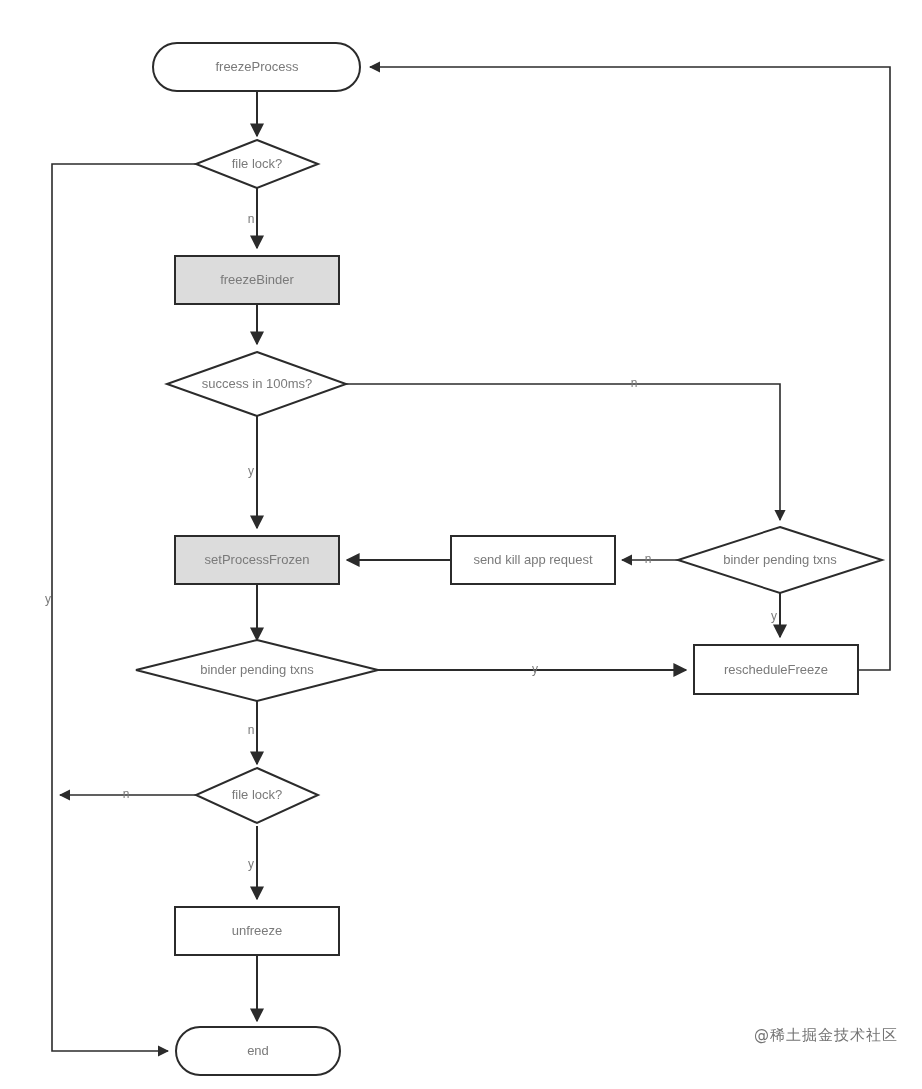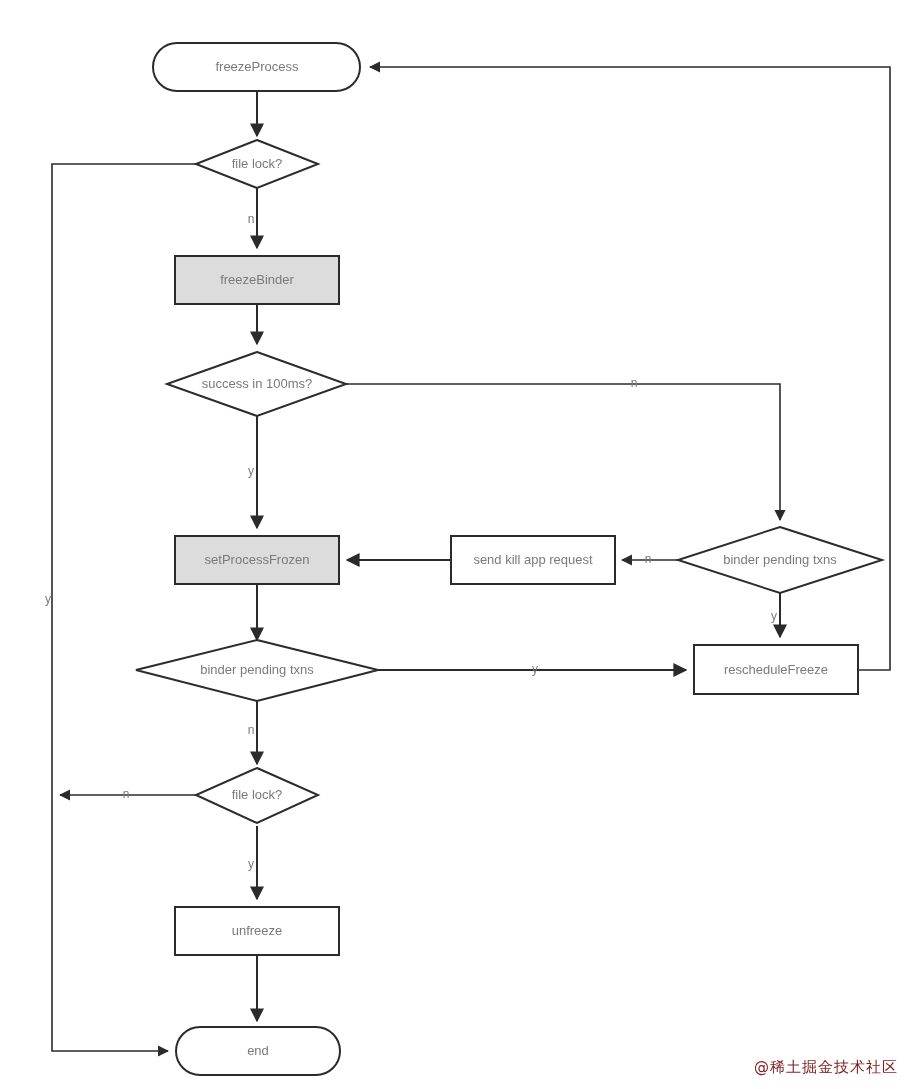--- a/index.html
+++ b/index.html
@@ -46,24 +46,24 @@
   .edge-label {
     font-family: "Liberation Sans", sans-serif;
     font-size: 12px;
     fill: #7a7a7a;
     text-anchor: middle;
     dominant-baseline: middle;
   }
   .watermark {
     position: absolute;
     right: 24px;
-    bottom: 12px;
+    bottom: 44px;
     font-family: "DejaVu Sans", sans-serif;
     font-size: 15px;
-    color: #7f1d1d;
+    color: #737373;
     letter-spacing: 1px;
     user-select: none;
   }
 </style>
 </head>
 <body>
 
 <div id="flow-root">
 
   <svg id="flowchart" viewBox="0 0 922 1089" xmlns="http://www.w3.org/2000/svg">

